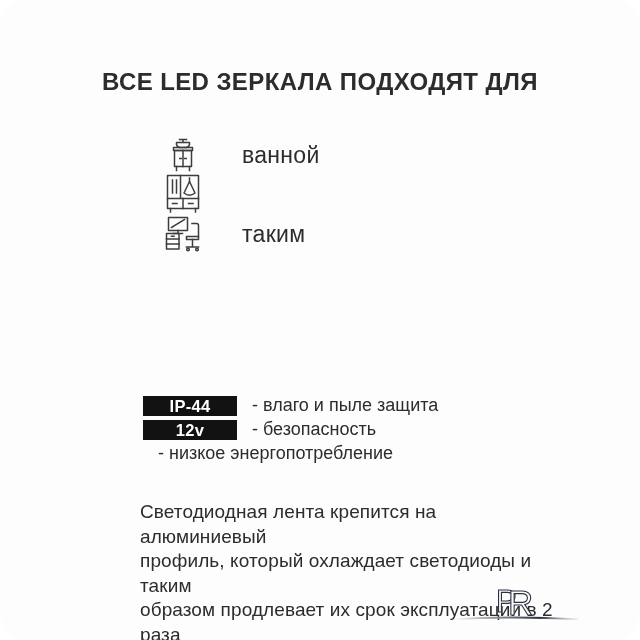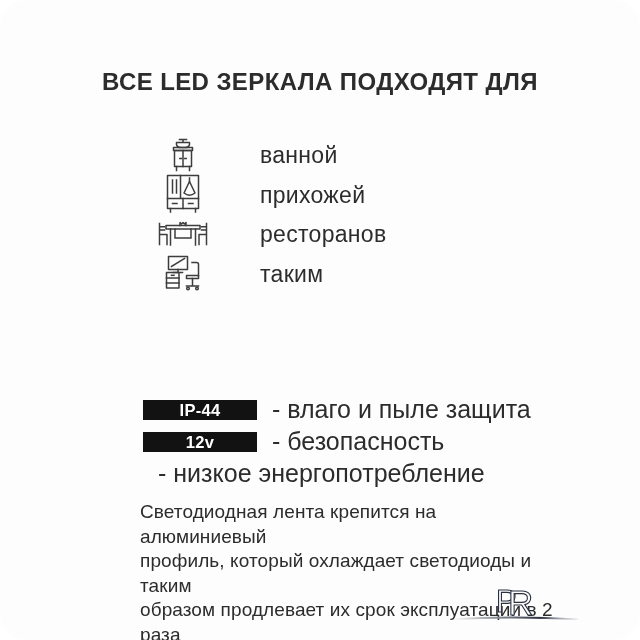--- a/index.html
+++ b/index.html
@@ -7,30 +7,30 @@
     position:relative; width:640px; height:640px; background:#fdfdfd;
     font-family:"Liberation Sans", sans-serif; color:#2c2c2c; overflow:hidden;border-radius:27px;
   }
   .title {
     position:absolute; top:68px; left:0; width:640px; margin:0;
     text-align:center; font-size:24px; font-weight:bold; letter-spacing:0.4px;
   }
   .list { position:absolute; top:136px; left:150px; }
   .item { display:flex; align-items:center; height:39.5px; }
   .iconbox { width:66px; height:100%; display:flex; justify-content:center; align-items:center; overflow:visible; }
-  .item-label { margin-left:44px; font-size:23px; letter-spacing:0.3px; white-space:nowrap; }
+  .item-label { margin-left:26px; font-size:23px; letter-spacing:0.3px; white-space:nowrap; }
 
   .specs { position:absolute; top:395px; left:143px; }
   .spec { display:flex; align-items:center; margin-bottom:3px; }
   .badge {
-    min-width:74px; padding:0 20px; height:20px; line-height:20px;
+    min-width:74px; padding:0 10px; height:20px; line-height:20px;
     background:#121212; color:#ffffff; font-size:16.5px; font-weight:bold;
     text-align:center; letter-spacing:0.3px;
   }
-  .spec-desc { margin-left:15px; font-size:25px; white-space:nowrap; }
+  .spec-desc { margin-left:15px; font-size:18px; white-space:nowrap; }
 
   .paragraph {
     position:absolute; top:500px; left:140px; width:420px; margin:0;
     font-size:19px; line-height:24.5px; letter-spacing:0.1px; white-space:pre-line;
   }
 
   .logo { position:absolute; left:452px; top:582px; width:126px; height:42px; }
   .logo svg { display:block; }
   .logo text {
     font-family:"Liberation Sans", sans-serif;
@@ -69,36 +69,22 @@
           <rect x="3.5" y="2.5" width="31" height="33"></rect>
           <path d="M16.5 2.5 v23 M3.5 25.5 h31"></path>
           <path d="M8.5 7 v13 M12.5 7 v13"></path>
           <path d="M25.5 5 v3.5"></path>
           <path d="M25.5 8.5 l-5.5 11.5 q5.5 4.5 11 0 z"></path>
           <path d="M19 25.5 v10"></path>
           <path d="M8.5 30.5 h4.5 M24.5 30.5 h4.5"></path>
           <path d="M6.5 35.5 v3.5 M31.5 35.5 v3.5"></path>
         </svg>
       </span>
-      <span class="item-label">прихожей</span>
     </div>
 
-    <div class="item">
-      <span class="iconbox">
-        <svg class="icon" width="56" height="34" viewBox="0 0 56 34">
-          <path d="M25 7.5 v-3 l1.5 1.5 l1.5 -1.5 l1.5 1.5 l1.5 -1.5 v3"></path>
-          <rect x="11" y="7.5" width="34" height="3.5"></rect>
-          <path d="M15.5 11 v16 M40.5 11 v16"></path>
-          <path d="M20 11 v9 M36 11 v9 M20 20 h16"></path>
-          <path d="M4.5 5.5 v21 M4.5 16.5 h7.5 v10 M4.5 8.8 h5 M4.5 12 h5"></path>
-          <path d="M51.5 5.5 v21 M51.5 16.5 h-7.5 v10 M51.5 8.8 h-5 M51.5 12 h-5"></path>
-        </svg>
-      </span>
-      <span class="item-label">ресторанов</span>
-    </div>
 
     <div class="item">
       <span class="iconbox">
         <svg class="icon" width="42" height="40" viewBox="0 0 42 40">
           <rect x="6.5" y="2.5" width="19" height="13"></rect>
           <path d="M9.5 12.5 L22.5 4.5"></path>
           <path d="M16 15.5 v3 M11.5 18.5 h9"></path>
           <rect x="4.5" y="18.5" width="12.5" height="15.5"></rect>
           <path d="M4.5 24 h12.5 M4.5 29 h12.5"></path>
           <path d="M9.5 21.3 h2.5"></path>

